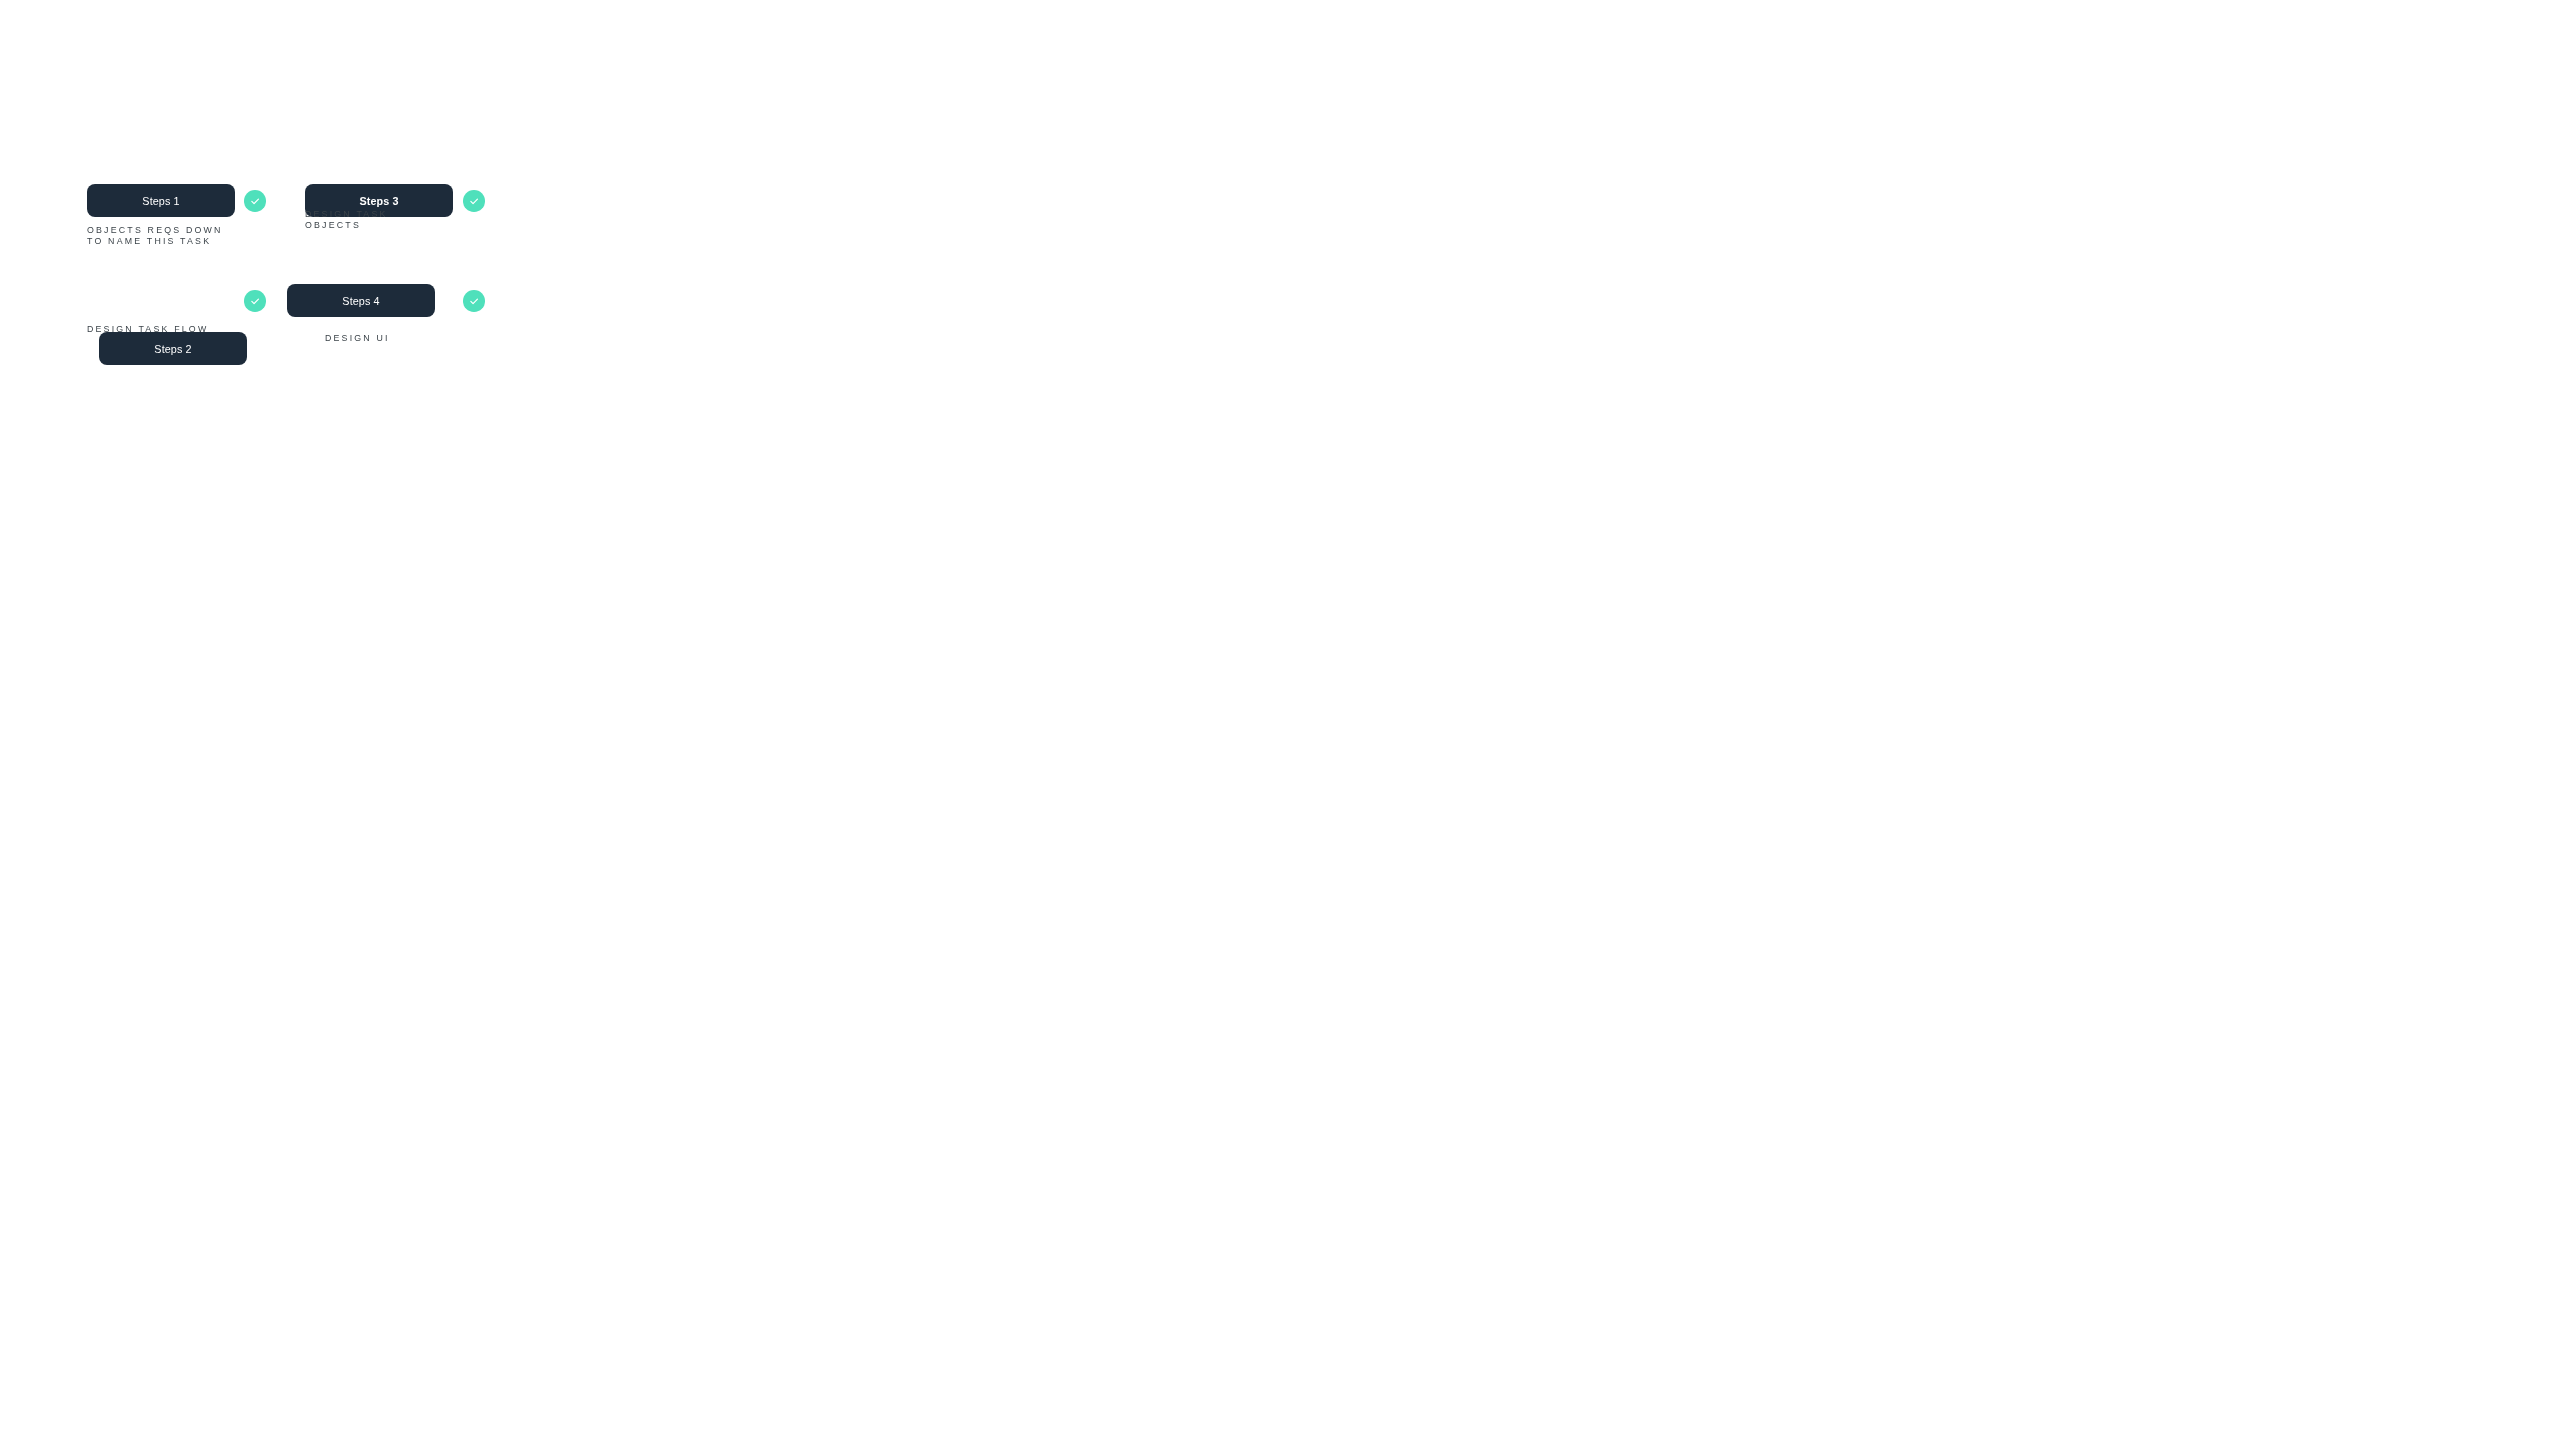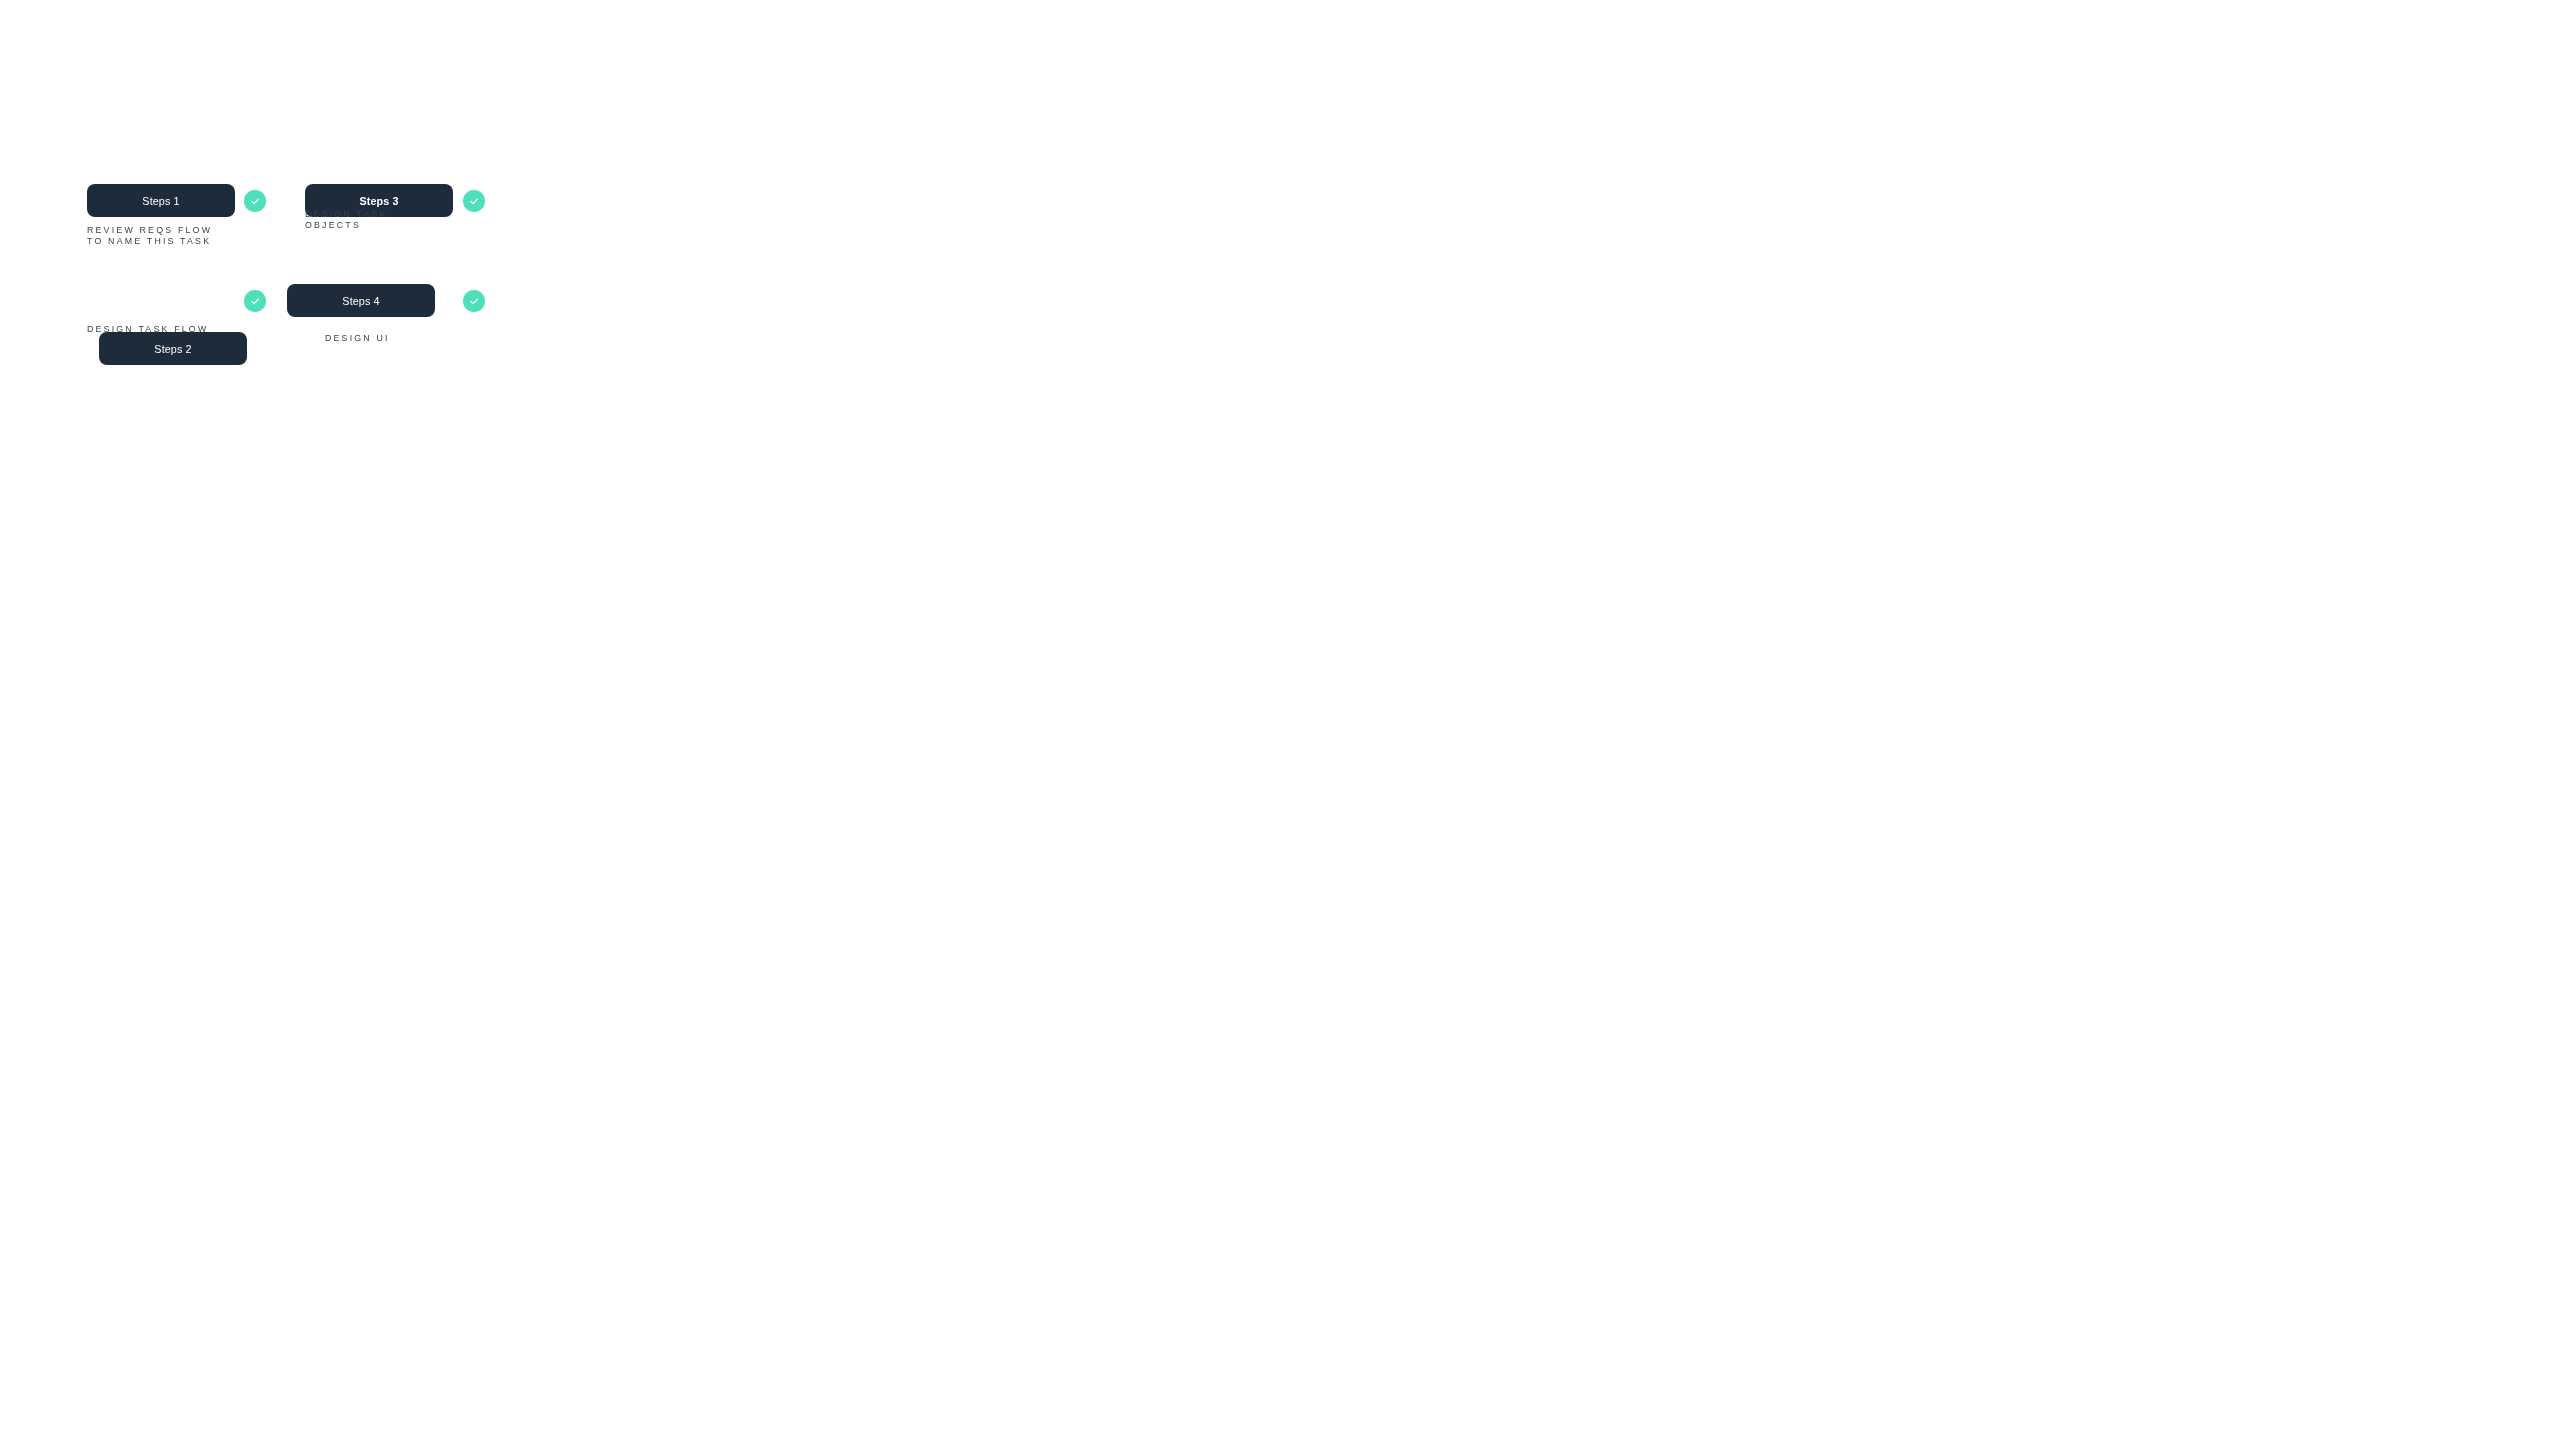--- a/index.html
+++ b/index.html
@@ -28,21 +28,21 @@
 </div>
 <div id="steps-grid">
     <div class="abs step-box" style="left: 87px; top: 184px;">
       <span>Steps 1</span>
     </div>
     <div class="abs step-check" style="left: 244px; top: 190px;">
       <svg width="12.4" height="12.4" viewBox="0 0 24 24">
         <path d="M5.5 12.4 L9.8 16.6 L18.3 7.9" stroke="#ffffff" stroke-width="2.3" fill="none" stroke-linecap="round" stroke-linejoin="round"></path>
       </svg>
     </div>
-    <div class="abs step-label" style="left: 87px; top: 225px;">REVIEW REQS FLOW
+    <div class="abs step-label" style="left: 87px; top: 225px;">OBJECTS REQS DOWN
 TO NAME THIS TASK</div>
     <div class="abs step-box" style="left: 99px; top: 284px; margin-top: 48px;">
       <span>Steps 2</span>
     </div>
     <div class="abs step-check" style="left: 244px; top: 290px;">
       <svg width="12.4" height="12.4" viewBox="0 0 24 24">
         <path d="M5.5 12.4 L9.8 16.6 L18.3 7.9" stroke="#ffffff" stroke-width="2.3" fill="none" stroke-linecap="round" stroke-linejoin="round"></path>
       </svg>
     </div>
     <div class="abs step-label" style="left: 87px; top: 324px;">DESIGN TASK FLOW</div>

